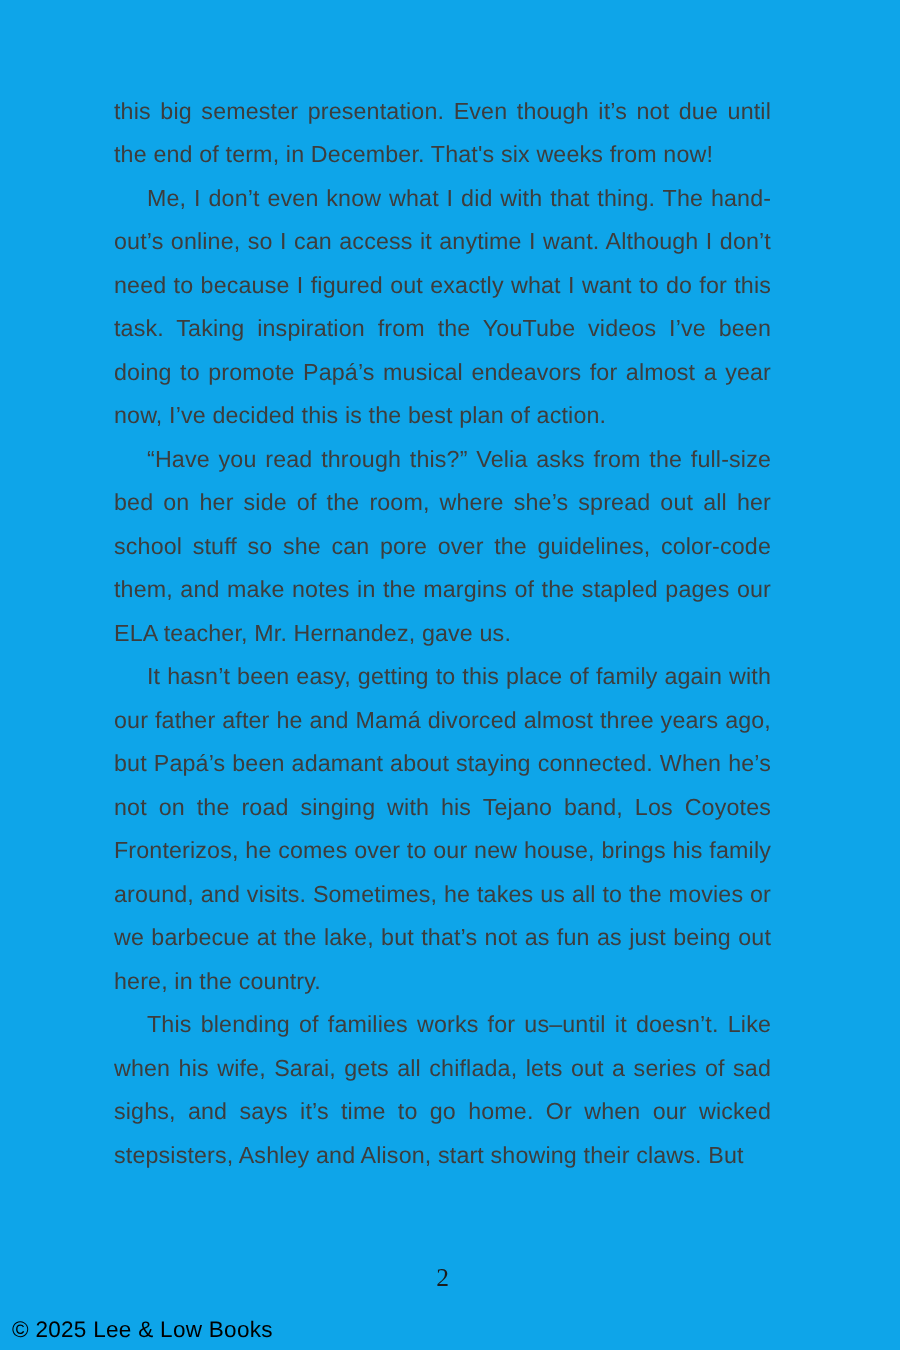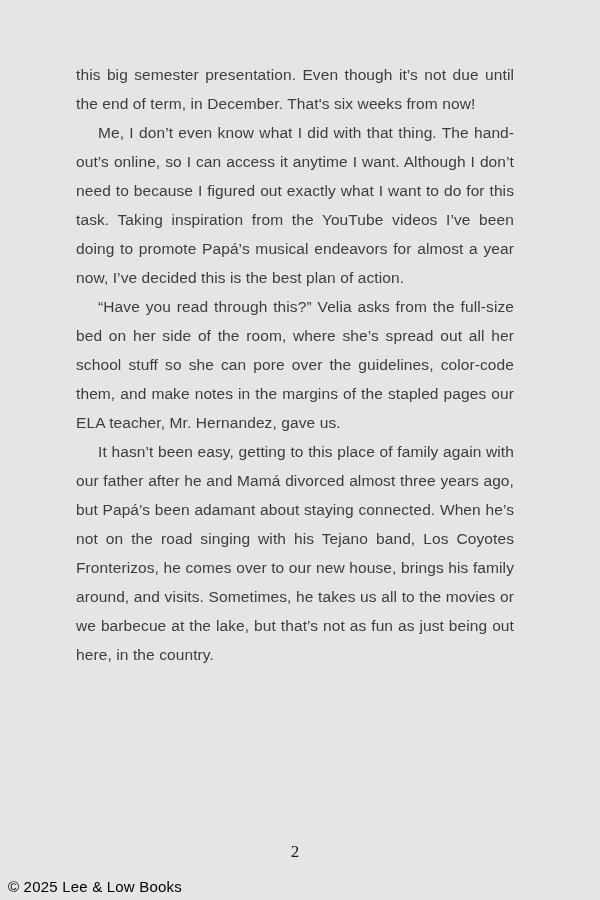--- a/index.html
+++ b/index.html
@@ -10,21 +10,21 @@
   body {
     width: 600px;
     height: 900px;
     position: relative;
     overflow: hidden;
     font-family: "Liberation Sans", sans-serif;
   }
   .page {
     position: absolute;
     inset: 0;
-    background: #e5e5e5;
+    background: #0ea5e9;
   }
   .text-block {
     position: absolute;
     left: 76px;
     top: 60px;
     width: 438px;
     color: #3d3d3d;
     font-size: 15.5px;
     line-height: 29px;
     font-weight: 400;
@@ -61,16 +61,17 @@
 </style>
 </head>
 <body>
 
 <div class="page">
   <div class="text-block">
       <p class="para">this big semester presentation. Even though it’s not due until the end of term, in December. That's six weeks from now!</p>
       <p class="para indent">Me, I don’t even know what I did with that thing. The hand­out’s online, so I can access it anytime I want. Although I don’t need to because I figured out exactly what I want to do for this task. Taking inspiration from the YouTube videos I’ve been doing to promote Papá’s musical endeavors for almost a year now, I’ve decided this is the best plan of action.</p>
       <p class="para indent">“Have you read through this?” Velia asks from the full-size bed on her side of the room, where she’s spread out all her school stuff so she can pore over the guidelines, color-code them, and make notes in the margins of the stapled pages our ELA teacher, Mr. Hernandez, gave us.</p>
       <p class="para indent">It hasn’t been easy, getting to this place of family again with our father after he and Mamá divorced almost three years ago, but Papá’s been adamant about staying connected. When he’s not on the road singing with his Tejano band, Los Coyotes Fronterizos, he comes over to our new house, brings his family around, and visits. Sometimes, he takes us all to the movies or we barbecue at the lake, but that’s not as fun as just being out here, in the country.</p>
+      <p class="para indent">This blending of families works for us–until it doesn’t. Like when his wife, Sarai, gets all chiflada, lets out a series of sad sighs, and says it’s time to go home. Or when our wicked stepsisters, Ashley and Alison, start showing their claws. But</p>
     </div>
   <div class="page-number">2</div>
   <div class="copyright">© 2025 Lee &amp; Low Books</div>
 </div>
 
 </body></html>

